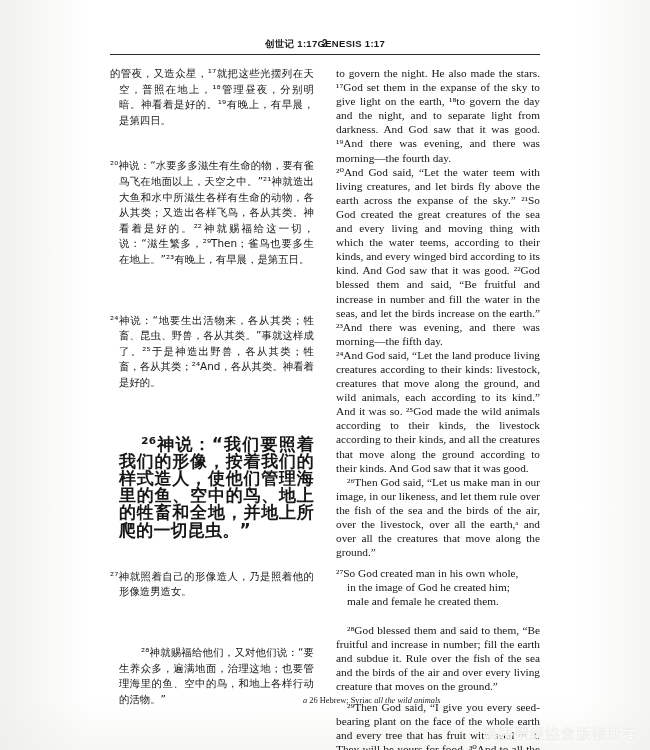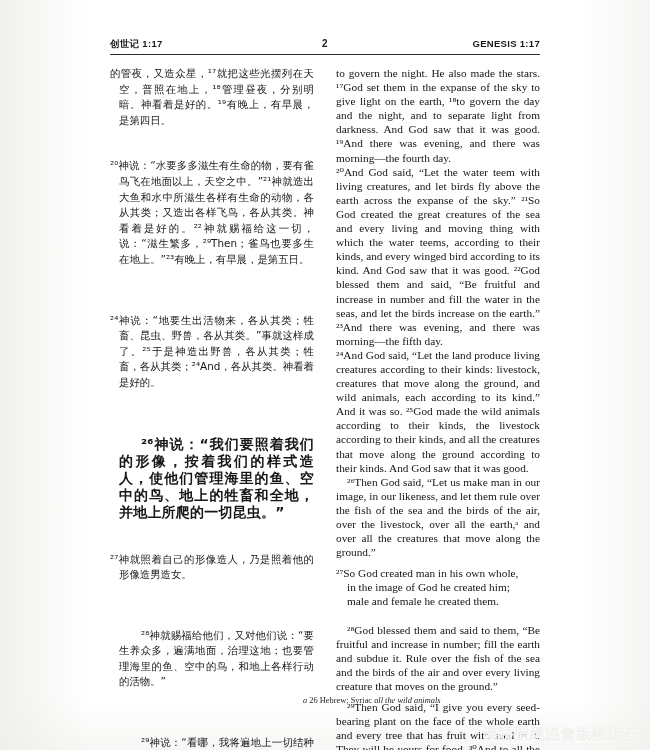--- a/index.html
+++ b/index.html
@@ -37,21 +37,21 @@
   }
 
   
   .running-head {
     position: absolute;
     left: 110px;
     top: 38px;
     width: 430px;
     display: flex;
     align-items: baseline;
-    justify-content: space-between;
+    justify-content: center;
     font-family: "Liberation Sans", "DejaVu Sans", sans-serif;
     font-weight: bold;
     font-size: 9.5px;
     letter-spacing: .3px;
     color: #1a1a1a;
   }
   .running-head .rh-left { white-space: nowrap; }
   .running-head .rh-center {
     position: absolute;
     left: 50%;
@@ -98,21 +98,21 @@
     text-indent: 0;
     padding-left: 9px;
   }
   .col-zh .para.hang { text-indent: -9px; }
   .col-zh .para.indent-first { text-indent: 22px; }
   .col-zh .gap-md { height: 30px; }
   .col-zh .gap-lg { height: 45px; }
 
   
   .col-zh .poetic {
-    font-size: 14px;
+    font-size: 17px;
     line-height: 17.2px;
     font-weight: bold;
     letter-spacing: .2px;
   }
 
   
   .col-en {
     font-family: "Liberation Serif", "DejaVu Serif", serif;
     font-size: 11.3px;
     line-height: 14.1px;

